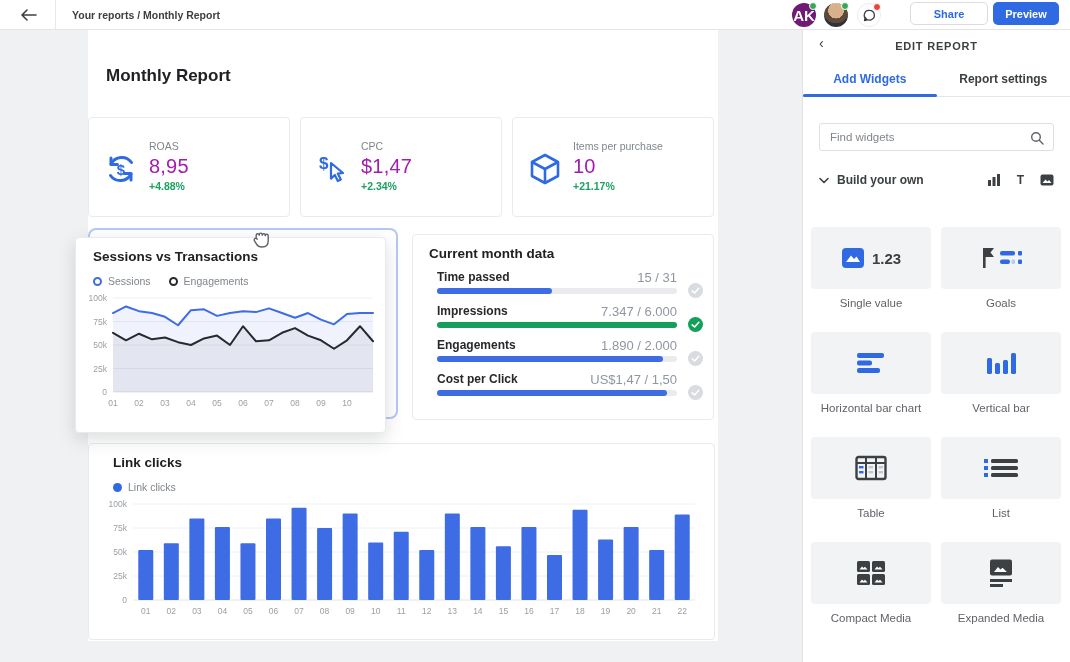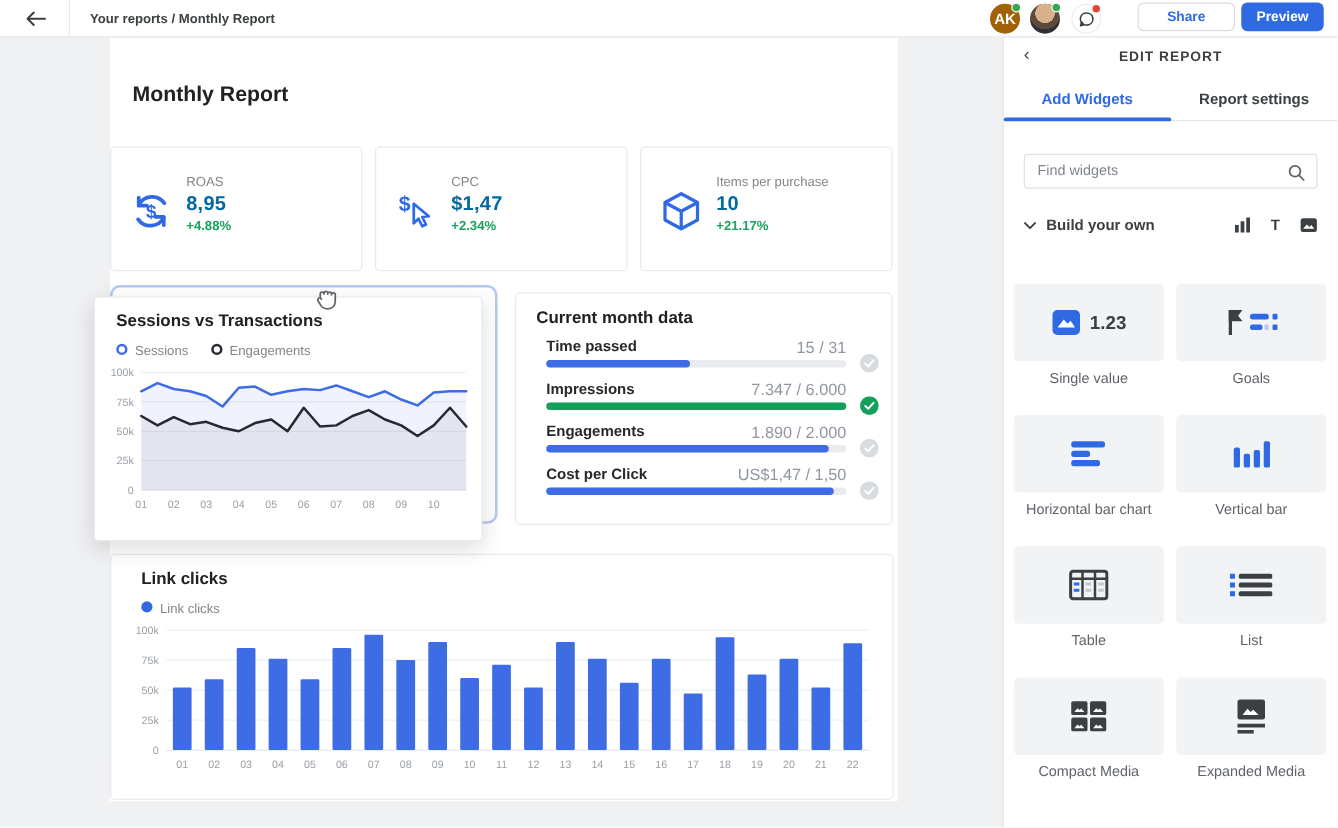--- a/index.html
+++ b/index.html
@@ -9,21 +9,21 @@
 
   
   .topbar { position:absolute; left:0; top:0; width:1070px; height:30px;
             background:#fff; border-bottom:1px solid #e3e5e8; z-index:30; }
   .back-btn { position:absolute; left:14px; top:4px; width:28px; height:22px;
               display:flex; align-items:center; justify-content:center; cursor:pointer; }
   .tb-divider { position:absolute; left:55px; top:0; width:1px; height:30px; background:#e6e8ea; }
   .breadcrumb { position:absolute; left:72px; top:9px; font-size:10.5px; font-weight:700; color:#3c4043; }
   .avatar { position:absolute; top:3px; width:24px; height:24px; border-radius:50%;
             display:flex; align-items:center; justify-content:center; }
-  .avatar-ak { left:792px; background:#a16207; color:#fff; font-size:12px; font-weight:700; }
+  .avatar-ak { left:792px; background:#701a75; color:#fff; font-size:15px; font-weight:700; }
   .avatar-photo { left:824px; background:
       radial-gradient(circle at 50% 32%, #d9b08c 0 38%, #5d4a3a 39% 62%, #2e3238 63% 100%); }
   .chat-btn { position:absolute; left:857px; top:3px; width:24px; height:24px; border-radius:50%;
               background:#fff; border:1px solid #ececee; display:flex; align-items:center; justify-content:center; }
   .presence { position:absolute; width:8px; height:8px; border-radius:50%; border:1.5px solid #fff;
               right:-1px; top:-1px; }
   .presence.green { background:#34a853; }
   .presence.red { background:#ea4335; }
   .btn-share { position:absolute; left:910px; top:2px; width:78px; height:23px; background:#fff;
                border:1px solid #dadce0; border-radius:5px; color:#2f6ae3; font-size:11px;
@@ -38,31 +38,31 @@
 
   .card { position:absolute; background:#fff; border:1px solid #e8eaed; border-radius:4px; }
 
   
   .kpi-0 { left:88px;  top:117px; width:202px; height:100px; }
   .kpi-1 { left:300px; top:117px; width:202px; height:100px; }
   .kpi-2 { left:512px; top:117px; width:202px; height:100px; }
   .kpi-icon { position:absolute; left:14px; top:33px; width:36px; height:36px; }
   .kpi-text { position:absolute; left:60px; top:22px; }
   .kpi-label { font-size:10.5px; color:#80868b; margin-bottom:3px; }
-  .kpi-value { font-size:16px; font-weight:700; color:#0369a1; letter-spacing:.2px; }
+  .kpi-value { font-size:20px; font-weight:400; color:#a21caf; letter-spacing:.2px; }
   .kpi-delta { font-size:10.5px; font-weight:700; color:#1ca15f; margin-top:2px; }
 
   
   .drop-placeholder { position:absolute; left:88px; top:228px; width:310px; height:191px;
                       border:2px solid #b5c8f2; border-radius:8px; background:#fff; }
   .sessions-card { left:75px; top:237px; width:311px; height:196px; z-index:10;
                    box-shadow:0 6px 18px rgba(60,64,67,.18); }
   .widget-title { position:absolute; left:17px; top:11px; font-size:13.5px; font-weight:700; color:#202124; }
   .legend { position:absolute; left:17px; top:37px; display:flex; gap:18px; align-items:center; }
-  .legend-item { display:flex; gap:6px; font-size:10.5px; color:#80868b; }
+  .legend-item { display:flex; align-items:center; gap:6px; font-size:10.5px; color:#80868b; }
   .ring { width:9px; height:9px; border-radius:50%; background:#fff; }
   .ring.blue { border:2.5px solid #3d6ce5; }
   .ring.black { border:2.5px solid #26292e; }
   .dot.blue { width:9px; height:9px; border-radius:50%; background:#2f6ae3; }
   .chart-svg { position:absolute; left:0; bottom:8px; }
 
   .grab-cursor { position:absolute; left:248px; top:227px; z-index:20; }
 
   
   .goals-card { left:412px; top:234px; width:302px; height:186px; }

